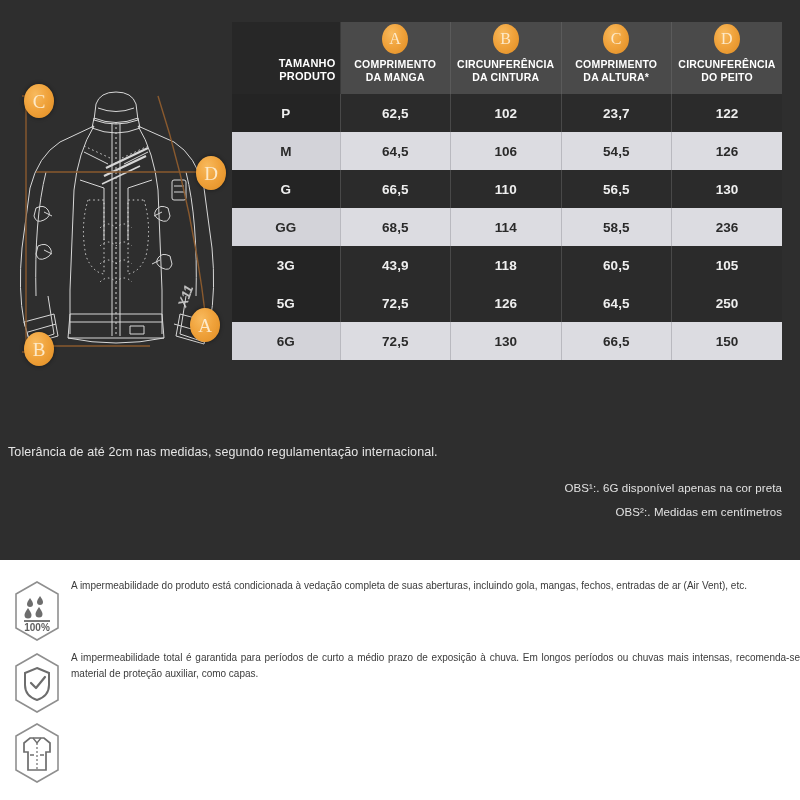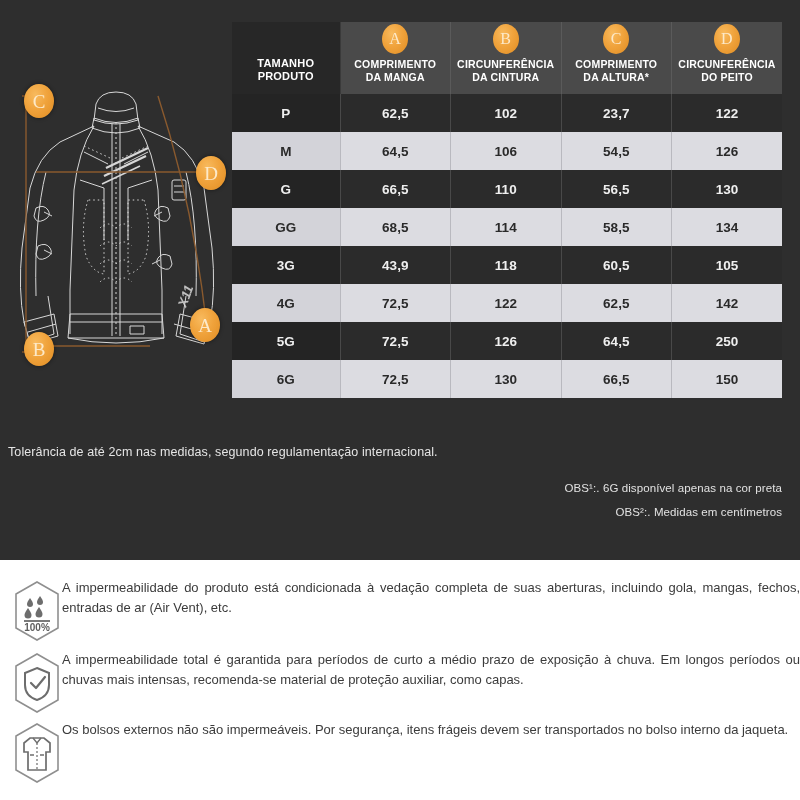--- a/index.html
+++ b/index.html
@@ -58,20 +58,21 @@
     vertical-align:bottom;
     padding:26px 4px 10px 4px;
     height:72px;
     border-right:1px solid #5a5a5a;
     position:relative;
   }
   #size-table thead th.th-first{
     background:#272727;
     border-right:1px solid #3a3a3a;
     font-size:11px;
+    text-align:right;
   }
   #size-table thead th:last-child{ border-right:none; }
 
   .col-badge{
     position:absolute;
     top:2px; left:50%; transform:translateX(-50%);
     width:26px; height:30px;
     border-radius:50%;
     background:radial-gradient(ellipse at 38% 32%, #f8ba5e 0%, #f0a33c 45%, #e08c22 100%);
     color:#fde9c8;
@@ -119,23 +120,24 @@
   .info-row{
     position:absolute; left:0; width:800px;
     display:flex; align-items:flex-start;
   }
   .info-icon{
     width:62px; flex:0 0 62px;
     display:flex; justify-content:flex-end; padding-top:2px;
   }
   .info-text{
     flex:1; 
-    font-size:13px; line-height:1.55;
+    font-size:10px; line-height:1.55;
     color:#3b3b3b;
     text-align:justify;
+    margin-left:9px;
   }
 </style>
 </head>
 <body>
 
 <div id="top-panel">
 
   <div id="jacket-area">
     <svg id="jacket-svg" width="232" height="340" viewBox="0 0 232 340">
       <g stroke="#e6e6e6" stroke-width="1" fill="none" opacity=".92">
@@ -274,35 +276,28 @@
         <td>66,5</td>
         <td>110</td>
         <td>56,5</td>
         <td>130</td>
       </tr>
       <tr class="row-light">
         <td>GG</td>
         <td>68,5</td>
         <td>114</td>
         <td>58,5</td>
-        <td>134</td>
+        <td>236</td>
       </tr>
       <tr class="row-dark">
         <td>3G</td>
         <td>43,9</td>
         <td>118</td>
         <td>60,5</td>
         <td>105</td>
-      </tr>
-      <tr class="row-light">
-        <td>4G</td>
-        <td>72,5</td>
-        <td>122</td>
-        <td>62,5</td>
-        <td>142</td>
       </tr>
       <tr class="row-dark">
         <td>5G</td>
         <td>72,5</td>
         <td>126</td>
         <td>64,5</td>
         <td>250</td>
       </tr>
       <tr class="row-light">
         <td>6G</td>
@@ -355,15 +350,14 @@
   <div class="info-row" style="top:160px;">
     <div class="info-icon">
       <svg width="50" height="62" viewBox="0 0 50 62">
         <polygon points="25,2 46,14 46,48 25,60 4,48 4,14" fill="none" stroke="#8f8f8f" stroke-width="1.6"></polygon>
         <path d="M18 16 L32 16 L38 21 L38 30 L34 30 L34 48 L16 48 L16 30 L12 30 L12 21 z" fill="none" stroke="#6d6d6d" stroke-width="1.7"></path>
         <path d="M21 16 L25 21 L29 16" fill="none" stroke="#6d6d6d" stroke-width="1.4"></path>
         <path d="M25 21 L25 48" stroke="#6d6d6d" stroke-width="1.2" stroke-dasharray="2 2"></path>
         <path d="M18 33 L22 33 M28 33 L32 33" stroke="#6d6d6d" stroke-width="1.4"></path>
       </svg>
     </div>
-    <div class="info-text">Os bolsos externos não são impermeáveis. Por segurança, itens frágeis devem ser transportados no bolso interno da jaqueta.</div>
   </div>
 </div>
 
 </body></html>

